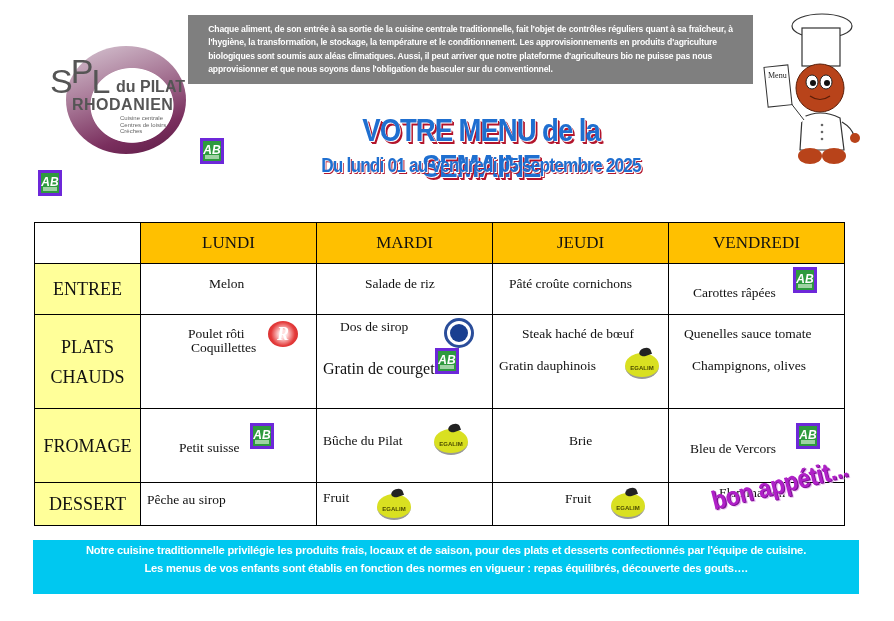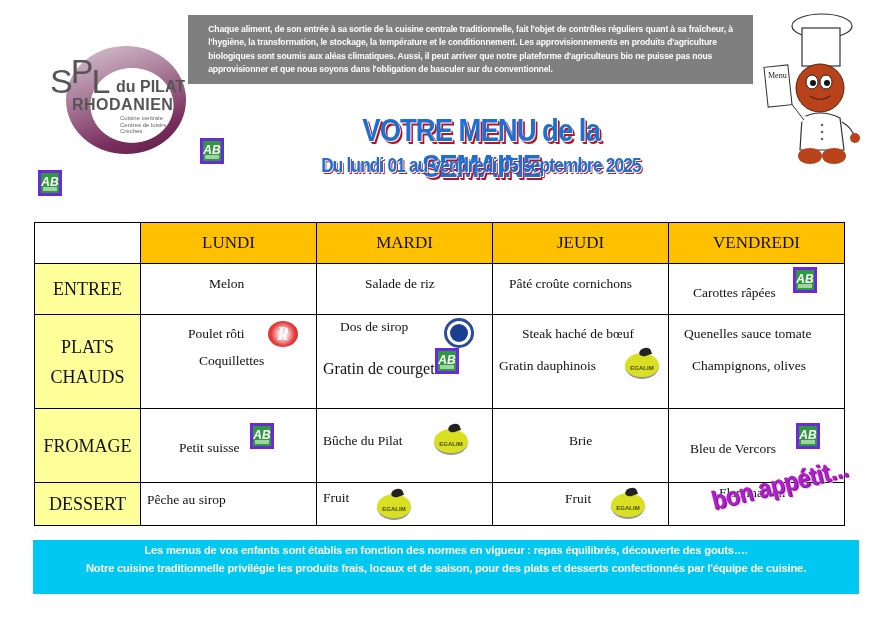--- a/index.html
+++ b/index.html
@@ -150,21 +150,21 @@
   </tr>
 
   <tr style="height:94px">
     <td class="rowlbl">
       <div>PLATS</div>
       <div>CHAUDS</div>
     </td>
     <td>
       <span class="cell-line" style="left:47px; top:11px;">Poulet rôti</span>
       <span class="badge-lr" style="left:127px; top:6px;">R</span>
-      <span class="cell-line" style="left:50px; top:38px;margin-left:8px;">Coquillettes</span>
+      <span class="cell-line" style="left:50px; top:25px;">Coquillettes</span>
     </td>
     <td>
       <span class="cell-line" style="left:23px; top:4px;">Dos de sirop</span>
       <span class="badge-msc" style="left:127px; top:3px;"></span>
       <span class="cell-line" style="left:6px; top:45px; font-size:16px;">Gratin de courgettes</span>
       <span class="ab-badge" style="left:118px; top:33px;">AB</span>
     </td>
     <td>
       <span class="cell-line" style="left:0; top:11px;margin-left:29px;">Steak haché de bœuf</span>
       <span class="cell-line" style="left:6px; top:43px;">Gratin dauphinois</span>
@@ -211,15 +211,15 @@
     <td>
       <span class="cell-line" style="left:50px; top:2px;">Flan maison</span>
     </td>
   </tr>
 </tbody>
   </table>
 
 <div class="bon-appetit">bon appétit...</div>
 
 <div class="info-box">
+  <span>Notre cuisine traditionnelle privilégie les produits frais, locaux et de saison, pour des plats et desserts confectionnés par l'équipe de cuisine.</span>
   <span>Les menus de vos enfants sont établis en fonction des normes en vigueur : repas équilibrés, découverte des gouts….</span>
-  <span>Notre cuisine traditionnelle privilégie les produits frais, locaux et de saison, pour des plats et desserts confectionnés par l'équipe de cuisine.</span>
 </div>
 
 </body></html>

